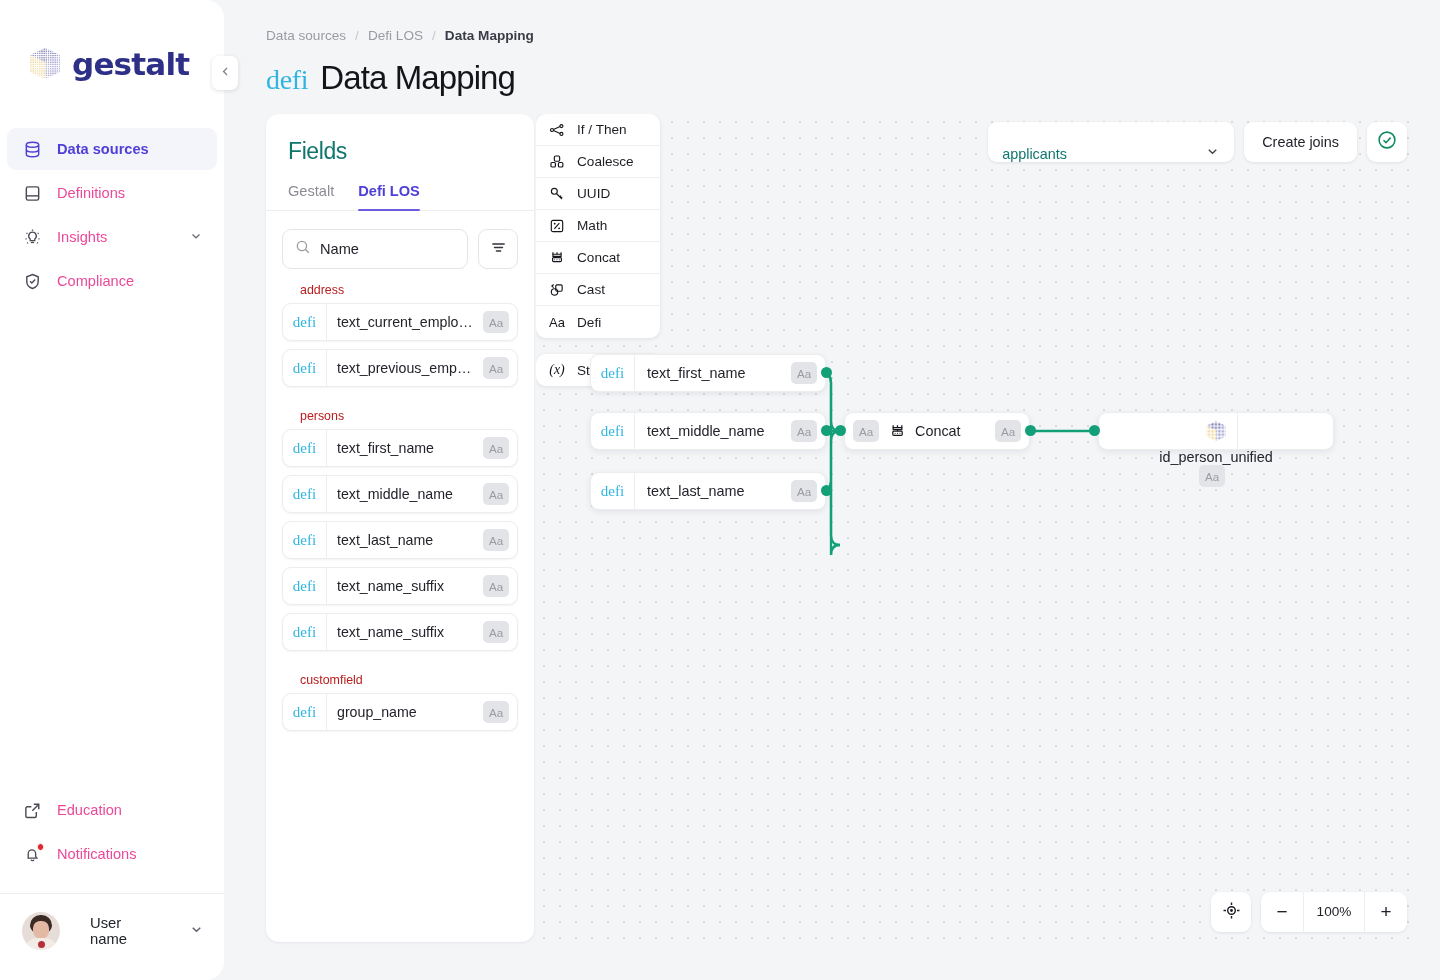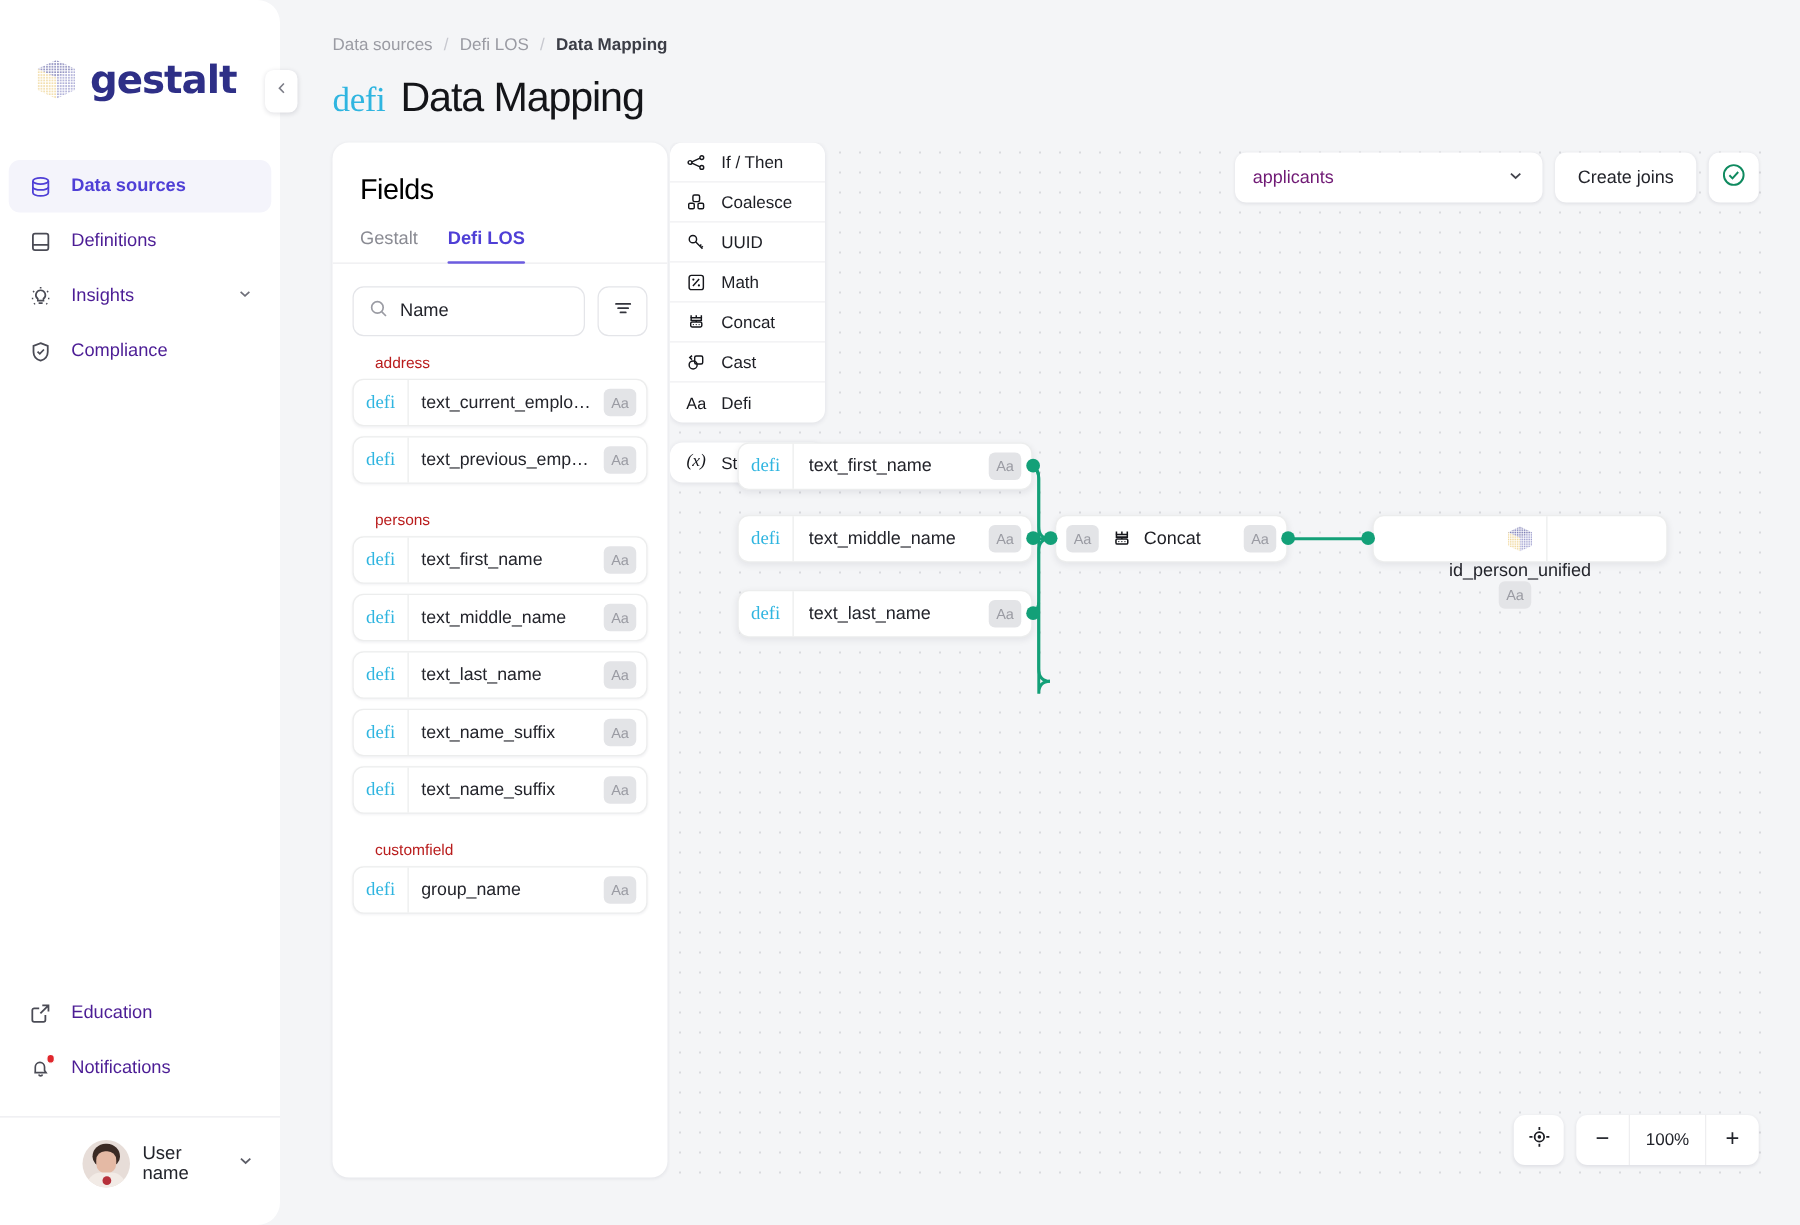--- a/index.html
+++ b/index.html
@@ -31,33 +31,33 @@
     width: 26px; height: 34px; background: #ffffff;
     border-radius: 7px; box-shadow: 0 1px 4px rgba(20,20,50,0.13);
     display: flex; align-items: center; justify-content: center;
     cursor: pointer; z-index: 9;
   }
 
   .nav { margin-top: 46px; display: flex; flex-direction: column; gap: 2px; padding: 0 7px; }
   .nav-item {
     display: flex; align-items: center; gap: 14px;
     height: 42px; padding: 0 14px; border-radius: 9px;
-    color: #4c1d95; font-size: 14.6px; cursor: pointer;
+    color: #ec4899; font-size: 14.6px; cursor: pointer;
     position: relative;
   }
   .nav-item .ico { width: 22px; height: 22px; display: flex; align-items: center; justify-content: center; flex: none; }
   .nav-item.active { background: #f4f4fb; color: #4f3fd6; font-weight: 600; }
   .nav-item .chev { margin-left: auto; }
 
   .nav-bottom { margin-top: auto; padding: 0 7px 0 7px; display: flex; flex-direction: column; gap: 2px; }
   .divider { height: 1px; background: #ececef; margin: 18px 0 0 0; }
 
   .user-row {
-    display: flex; align-items: center; gap: 10px;
-    padding: 18px 20px 30px 22px; cursor: pointer; margin-left: 44px;
+    display: flex; align-items: center; gap: 30px;
+    padding: 18px 20px 30px 22px; cursor: pointer;
   }
   .avatar {
     width: 38px; height: 38px; border-radius: 50%; flex: none; overflow: hidden;
     background: #e7ddd8; position: relative;
   }
   .avatar .hair { position: absolute; left: 8px; top: 3px; width: 22px; height: 18px;
                   background: #3a2a24; border-radius: 11px 11px 8px 8px; }
   .avatar .face { position: absolute; left: 11px; top: 9px; width: 16px; height: 18px;
                   background: #e4b9a4; border-radius: 8px 8px 9px 9px; }
   .avatar .body { position: absolute; left: 3px; top: 26px; width: 32px; height: 16px;
@@ -79,21 +79,21 @@
   .page-title { font-size: 33px; color: #141519; letter-spacing: -0.9px; font-weight: 400; }
 
   
   .fields-panel {
     position: absolute; left: 42px; top: 114px;
     width: 268px; height: 828px;
     background: #ffffff; border-radius: 13px;
     box-shadow: 0 1px 3px rgba(25,25,50,0.07);
     display: flex; flex-direction: column; overflow: hidden;
   }
-  .fields-title { font-size: 23px; color: #000000; padding: 24px 0 0 22px; letter-spacing: -0.4px; }
+  .fields-title { font-size: 23px; color: #0f766e; padding: 24px 0 0 22px; letter-spacing: -0.4px; }
   .tabs { display: flex; gap: 24px; padding: 18px 0 0 22px; border-bottom: 1px solid #ededf0; }
   .tab { font-size: 14.6px; color: #8a8b93; padding-bottom: 11px; cursor: pointer; position: relative; }
   .tab.active { color: #4f3fd6; font-weight: 700; }
   .tab.active::after { content: ""; position: absolute; left: 0; right: 0; bottom: -1px; height: 2px; background: #6c5ce0; border-radius: 2px; }
 
   .search-row { display: flex; gap: 10px; padding: 18px 16px 0 16px; align-items: center; }
   .search-box {
     flex: 1; height: 40px; border: 1px solid #e4e5e9; border-radius: 9px;
     display: flex; align-items: center; gap: 9px; padding: 0 12px; background: #fff;
   }
@@ -149,22 +149,22 @@
   .palette-item .pico { width: 18px; height: 18px; display: flex; align-items: center; justify-content: center; flex: none; }
   .palette-static {
     position: absolute; left: 0px; top: 240px; width: 124px;
     background: #fff; border-radius: 10px; box-shadow: 0 1px 4px rgba(25,25,50,0.09);
   }
 
   .toolbar { position: absolute; right: 9px; top: 8px; display: flex; gap: 10px; align-items: center; }
   .select-ctl {
     width: 246px; height: 40px; background: #fff; border-radius: 9px;
     box-shadow: 0 1px 3px rgba(25,25,50,0.09);
-    display: flex; align-items: center; justify-content: space-between;
-    padding: 0 14px; font-size: 14.4px; color: #701a75; cursor: pointer;
+    display: flex; align-items: flex-end; justify-content: space-between;
+    padding: 0 14px; font-size: 14.4px; color: #0f766e; cursor: pointer;
   }
   .btn-white {
     height: 40px; background: #fff; border-radius: 9px; padding: 0 18px;
     display: flex; align-items: center; font-size: 14.4px; color: #23242b;
     box-shadow: 0 1px 3px rgba(25,25,50,0.09); cursor: pointer;
   }
   .btn-icon-sq {
     width: 40px; height: 40px; background: #fff; border-radius: 9px;
     display: flex; align-items: center; justify-content: center;
     box-shadow: 0 1px 3px rgba(25,25,50,0.09); cursor: pointer;

